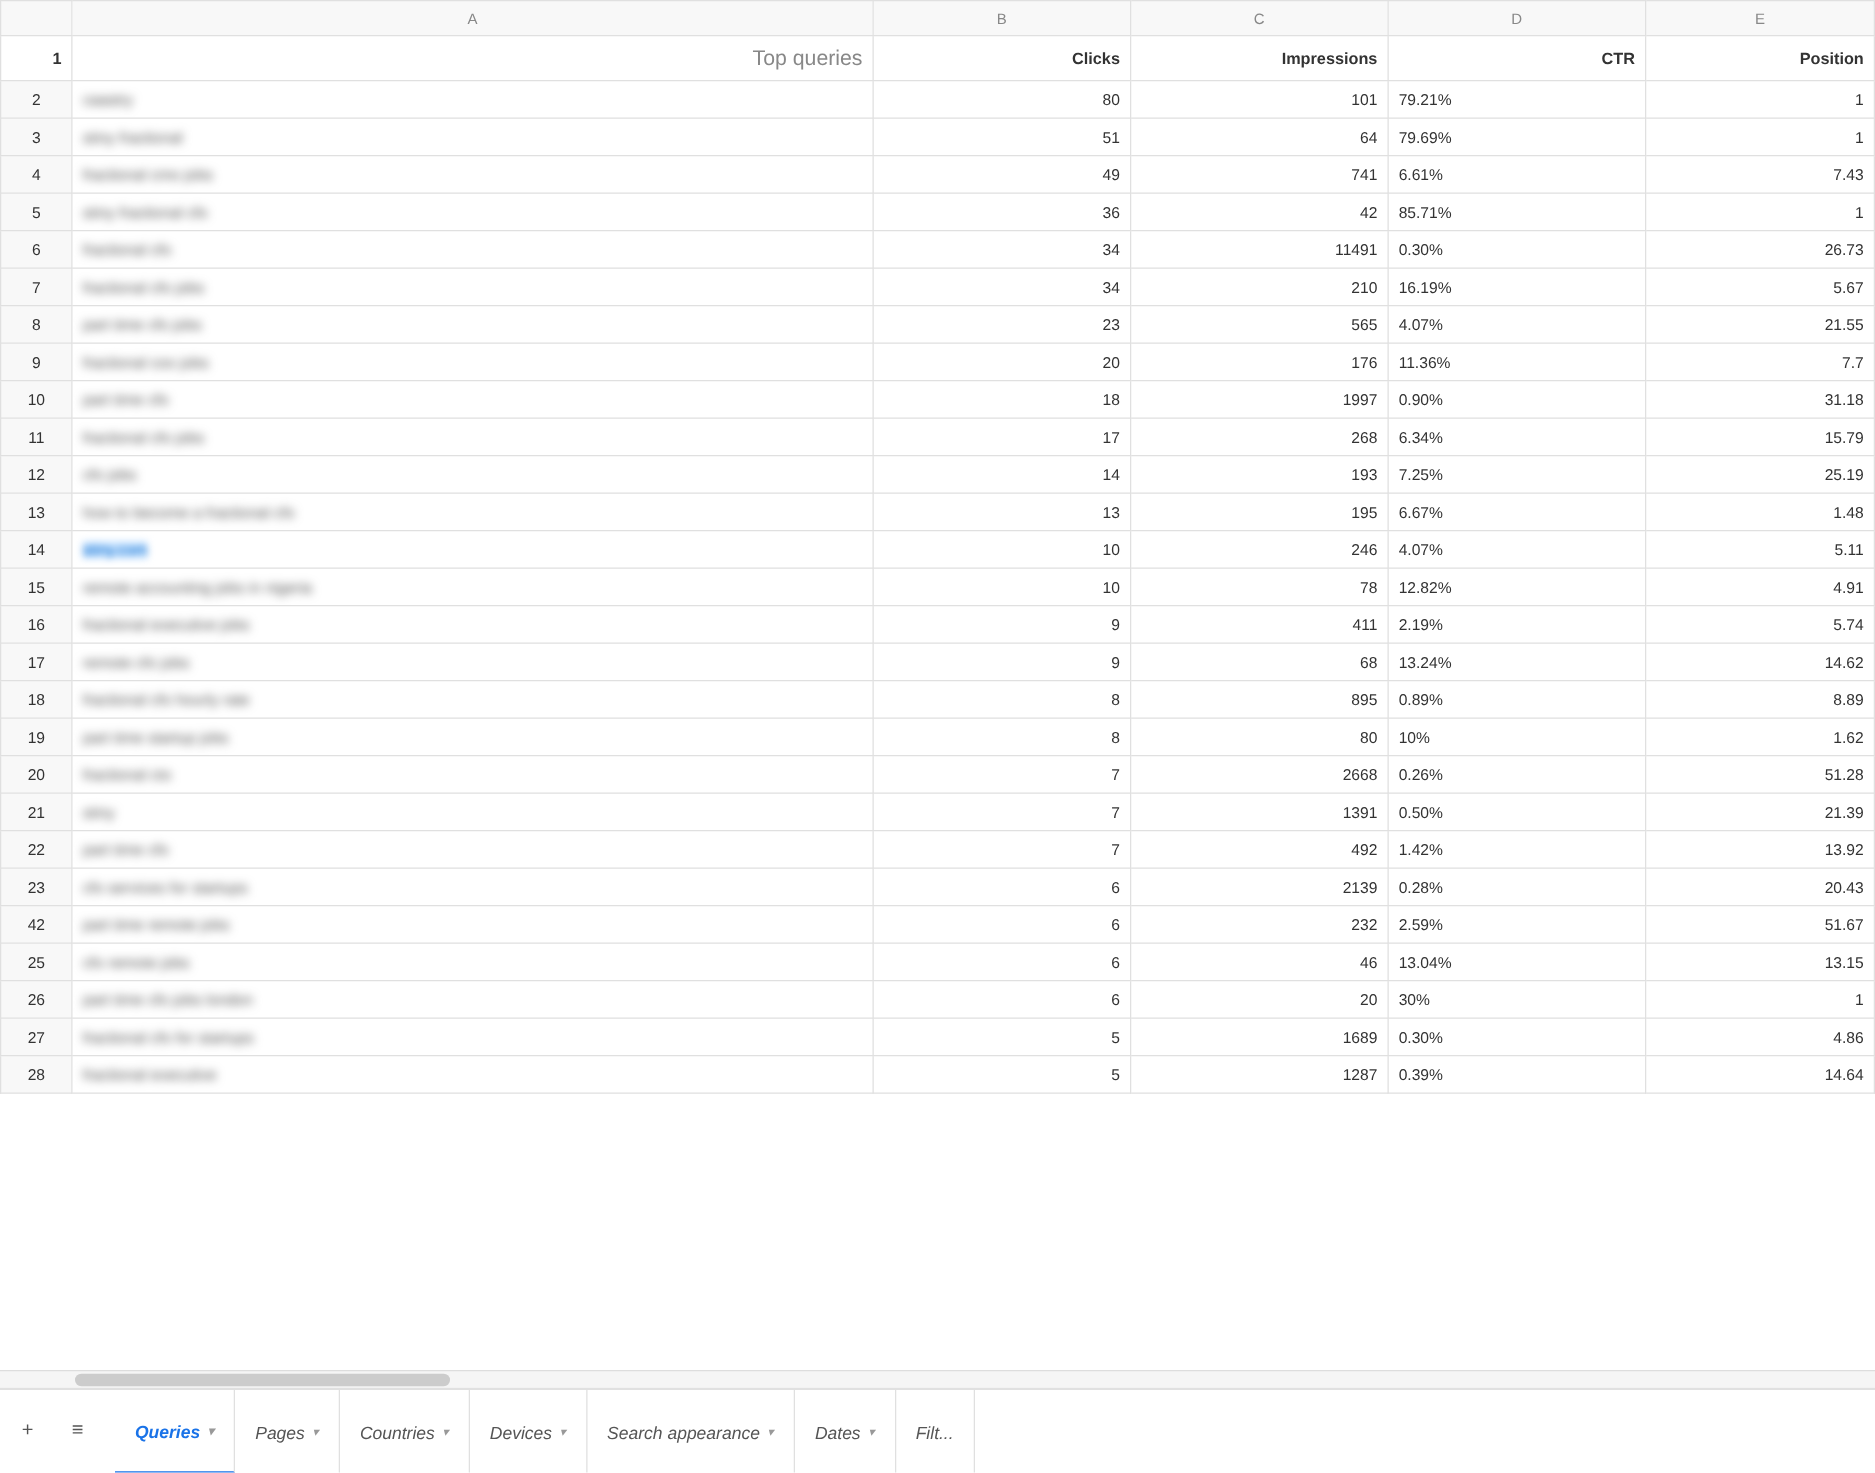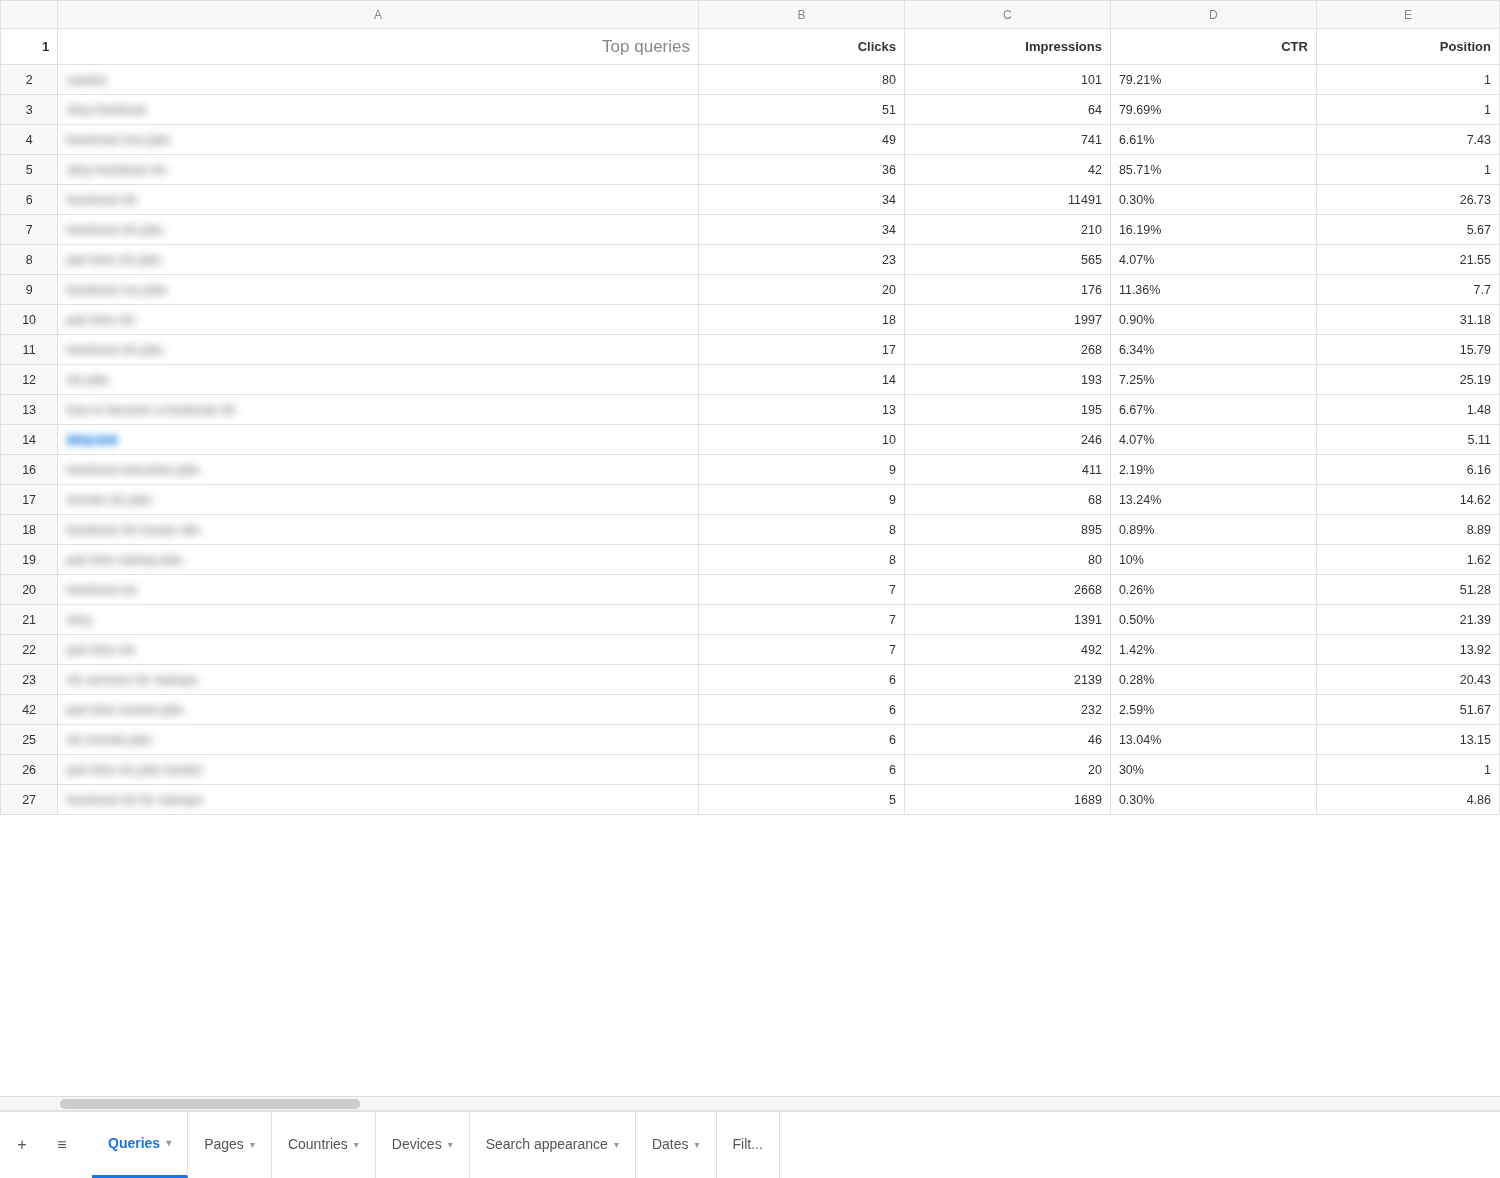--- a/index.html
+++ b/index.html
@@ -309,26 +309,34 @@
           </tr>
           <tr class="data-row">
             <td class="rownum-cell">14</td>
             <td class="col-a"><span class="highlighted">stiny.com</span></td>
             <td class="col-b">10</td>
             <td class="col-c">246</td>
             <td class="col-d">4.07%</td>
             <td class="col-e">5.11</td>
           </tr>
           <tr class="data-row">
+            <td class="rownum-cell">15</td>
+            <td class="col-a"><span class="blurred">remote accounting jobs in nigeria</span></td>
+            <td class="col-b">10</td>
+            <td class="col-c">78</td>
+            <td class="col-d">12.82%</td>
+            <td class="col-e">4.91</td>
+          </tr>
+          <tr class="data-row">
             <td class="rownum-cell">16</td>
             <td class="col-a"><span class="blurred">fractional executive jobs</span></td>
             <td class="col-b">9</td>
             <td class="col-c">411</td>
             <td class="col-d">2.19%</td>
-            <td class="col-e">6.16</td>
+            <td class="col-e">5.74</td>
           </tr>
           <tr class="data-row">
             <td class="rownum-cell">17</td>
             <td class="col-a"><span class="blurred">remote cfo jobs</span></td>
             <td class="col-b">9</td>
             <td class="col-c">68</td>
             <td class="col-d">13.24%</td>
             <td class="col-e">14.62</td>
           </tr>
           <tr class="data-row">
@@ -404,34 +412,42 @@
             <td class="col-e">1</td>
           </tr>
           <tr class="data-row">
             <td class="rownum-cell">27</td>
             <td class="col-a"><span class="blurred">fractional cfo for startups</span></td>
             <td class="col-b">5</td>
             <td class="col-c">1689</td>
             <td class="col-d">0.30%</td>
             <td class="col-e">4.86</td>
           </tr>
+          <tr class="data-row">
+            <td class="rownum-cell">28</td>
+            <td class="col-a"><span class="blurred">fractional executive</span></td>
+            <td class="col-b">5</td>
+            <td class="col-c">1287</td>
+            <td class="col-d">0.39%</td>
+            <td class="col-e">14.64</td>
+          </tr>
         </tbody>
     </table>
   </div>
 
   <div class="scroll-bar-area">
     <div class="scroll-thumb"></div>
   </div>
 
   <div class="tab-bar">
     <div class="tab-bar-icons">
       <div class="tab-icon-btn">+</div>
       <div class="tab-icon-btn">≡</div>
     </div>
-    <div id="tab-container" style="display:flex;align-items:flex-end;height:100%;">
+    <div id="tab-container" style="display:flex;align-items:flex-start;height:100%;font-style:italic;">
 
     <div class="tab active">
           <span>Queries</span>
           <span class="chevron">▾</span>
         </div>
         <div class="tab">
           <span>Pages</span>
           <span class="chevron">▾</span>
         </div>
         <div class="tab">

